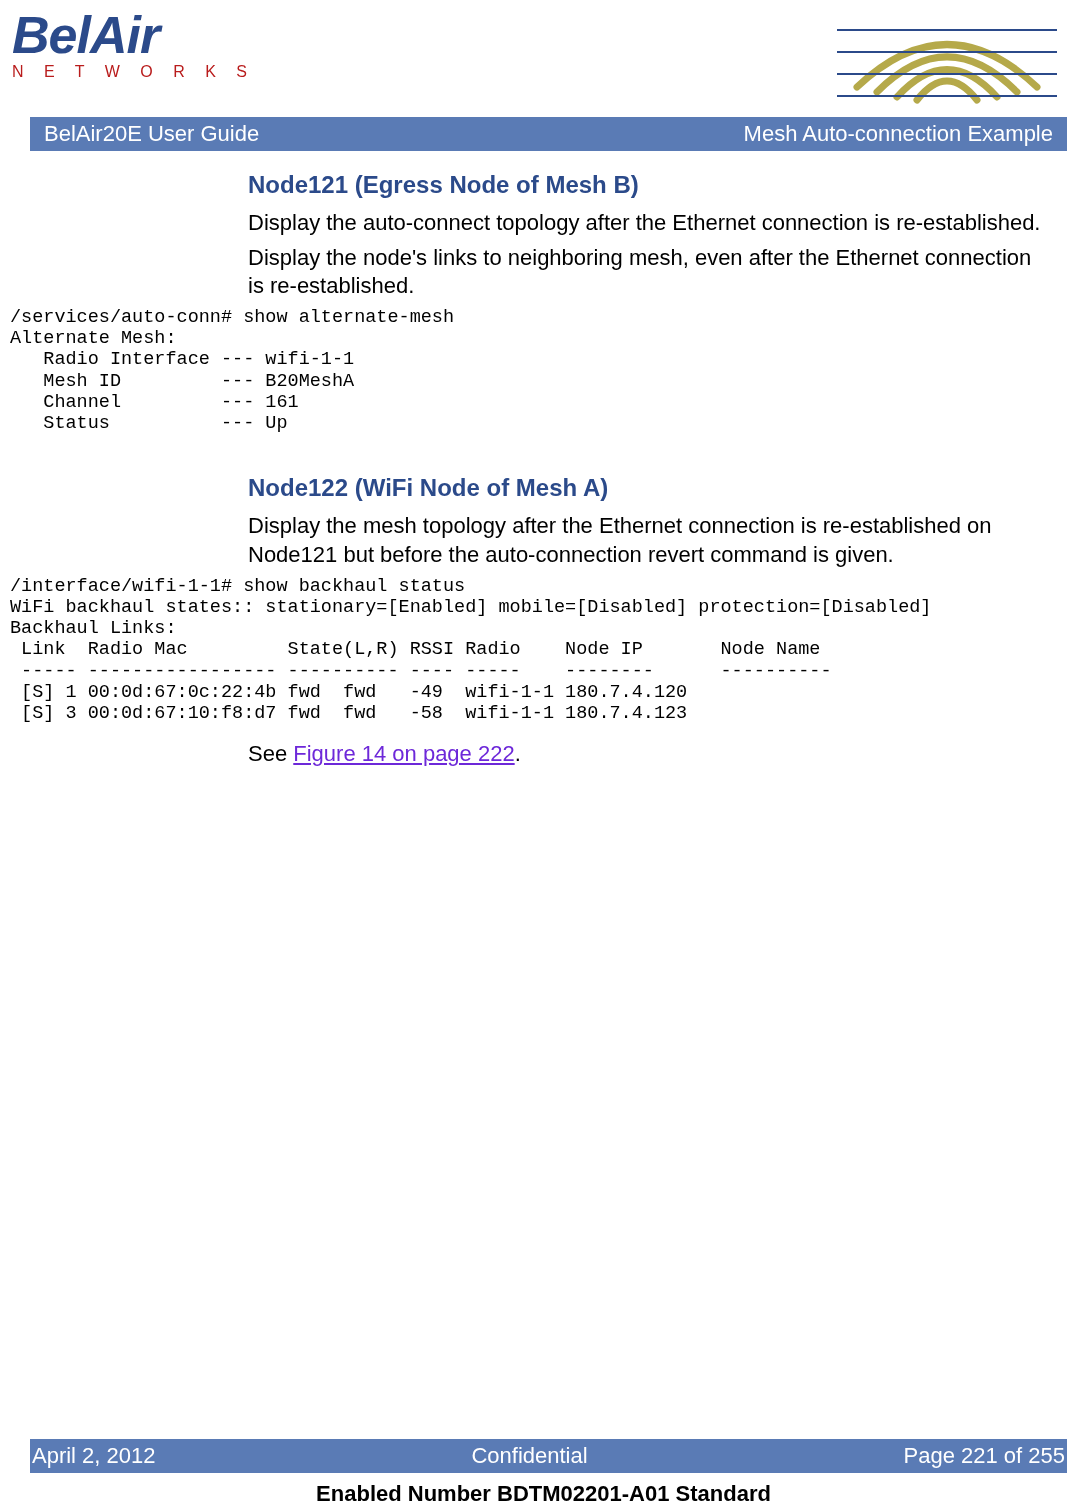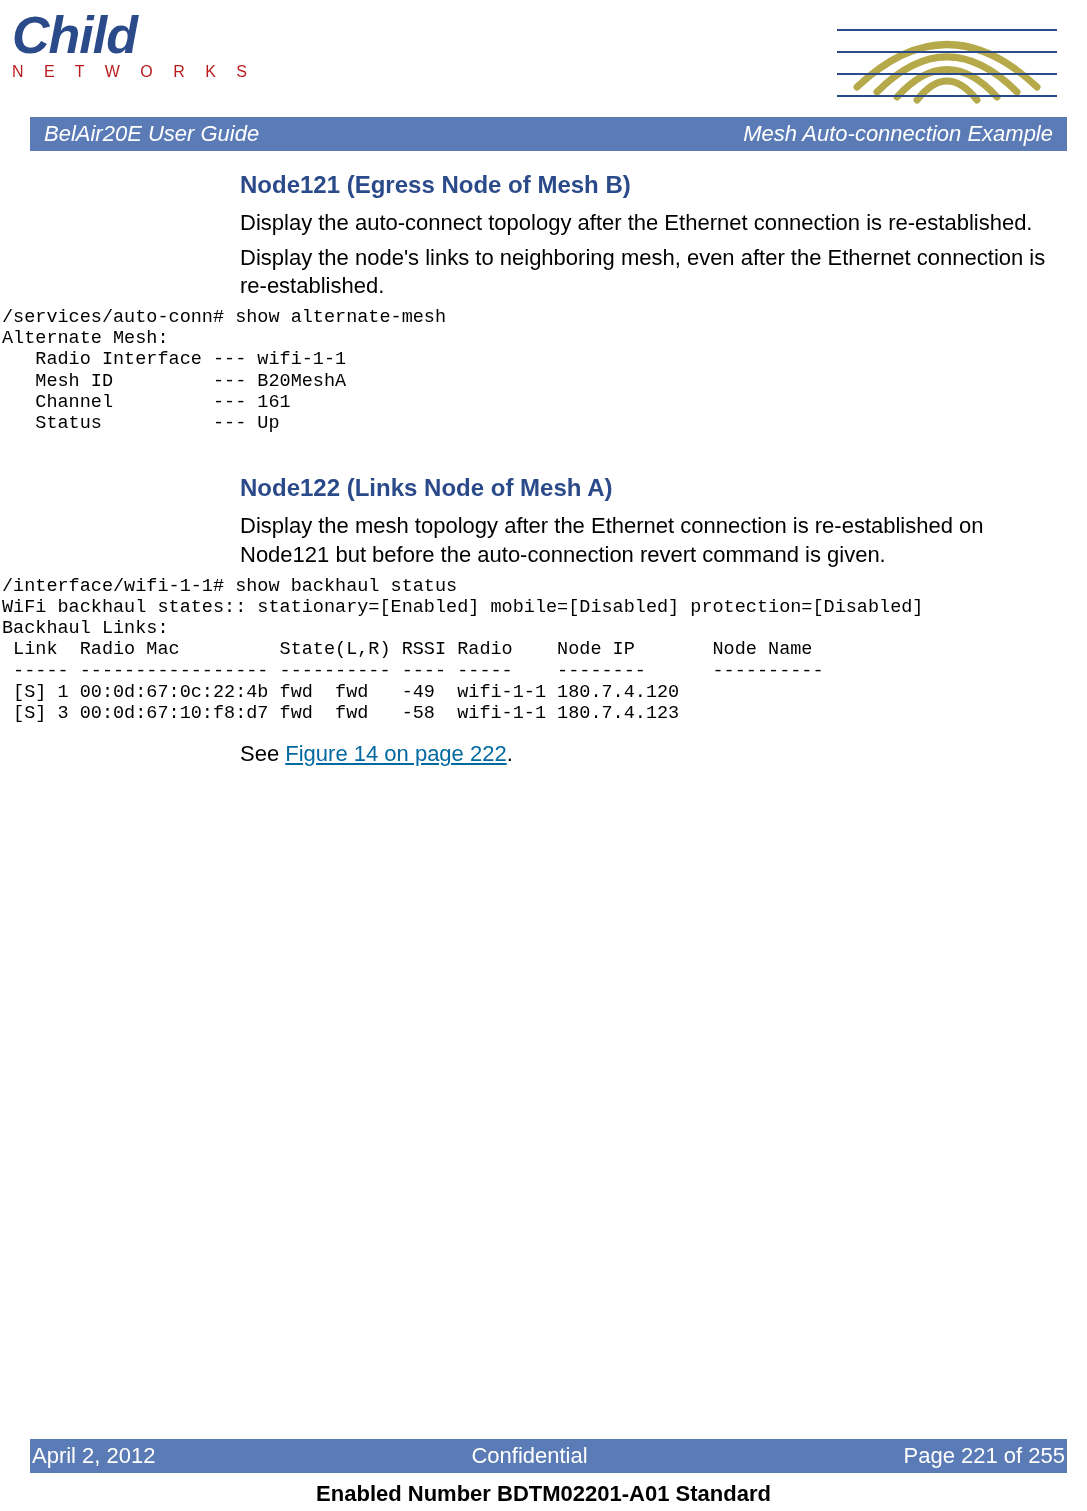--- a/index.html
+++ b/index.html
@@ -37,24 +37,23 @@
     .banner {
       margin: 10px 20px 0 30px;
       background: #5a7bb5;
       color: white;
       display: flex;
       justify-content: space-between;
       align-items: center;
       padding: 4px 14px;
       font-size: 22px;
       font-weight: 400;
-      font-style: italic;
     }
     .content {
-      padding: 20px 0 0 0;
+      padding: 20px 0 0 8px;
     }
     .section-heading {
       color: #2b4a8a;
       font-size: 24px;
       font-weight: bold;
       margin-left: 240px;
       margin-bottom: 10px;
     }
     .body-para {
       font-size: 22px;
@@ -64,21 +63,21 @@
       margin-bottom: 6px;
     }
     .console {
       font-family: "Courier New", monospace;
       font-size: 18.5px;
       white-space: pre;
       margin: 6px 0 16px 2px;
       line-height: 1.15;
     }
     .link-ref {
-      color: #0369a1;
+      color: #6d28d9;
     }
     .footer-bar {
       position: absolute;
       bottom: 38px;
       left: 30px;
       right: 20px;
       background: #5a7bb5;
       color: white;
       display: flex;
       justify-content: space-between;
@@ -94,21 +93,21 @@
       text-align: center;
       font-size: 22px;
       font-weight: bold;
     }
   </style>
 </head>
 <body>
 
 <div class="page-header">
   <div class="logo-block">
-    <div class="logo-main">Child</div>
+    <div class="logo-main">BelAir</div>
     <div class="logo-sub">N E T W O R K S</div>
   </div>
   <div class="corner-icon">
     <svg width="240" height="95" viewBox="0 0 240 95">
       <g fill="none" stroke="#b5a94a" stroke-width="7" stroke-linecap="round">
         <path d="M 30 75 Q 120 -10 210 75"></path>
         <path d="M 50 80 Q 120 10 190 80"></path>
         <path d="M 70 85 Q 120 30 170 85"></path>
         <path d="M 90 88 Q 120 50 150 88"></path>
       </g>
@@ -134,21 +133,21 @@
   <p class="body-para">Display the node's links to neighboring mesh, even after the Ethernet connection is re-established.</p>
   <pre class="console">/services/auto-conn# show alternate-mesh
 Alternate Mesh:
    Radio Interface --- wifi-1-1
    Mesh ID         --- B20MeshA
    Channel         --- 161
    Status          --- Up</pre>
 
   <div style="height:24px"></div>
 
-  <div class="section-heading">Node122 (Links Node of Mesh A)</div>
+  <div class="section-heading">Node122 (WiFi Node of Mesh A)</div>
   <p class="body-para">Display the mesh topology after the Ethernet connection is re-established on Node121 but before the auto-connection revert command is given.</p>
   <pre class="console">/interface/wifi-1-1# show backhaul status
 WiFi backhaul states:: stationary=[Enabled] mobile=[Disabled] protection=[Disabled]
 Backhaul Links:
  Link  Radio Mac         State(L,R) RSSI Radio    Node IP       Node Name
  ----- ----------------- ---------- ---- -----    --------      ----------
  [S] 1 00:0d:67:0c:22:4b fwd  fwd   -49  wifi-1-1 180.7.4.120
  [S] 3 00:0d:67:10:f8:d7 fwd  fwd   -58  wifi-1-1 180.7.4.123</pre>
 
   <p class="body-para">

